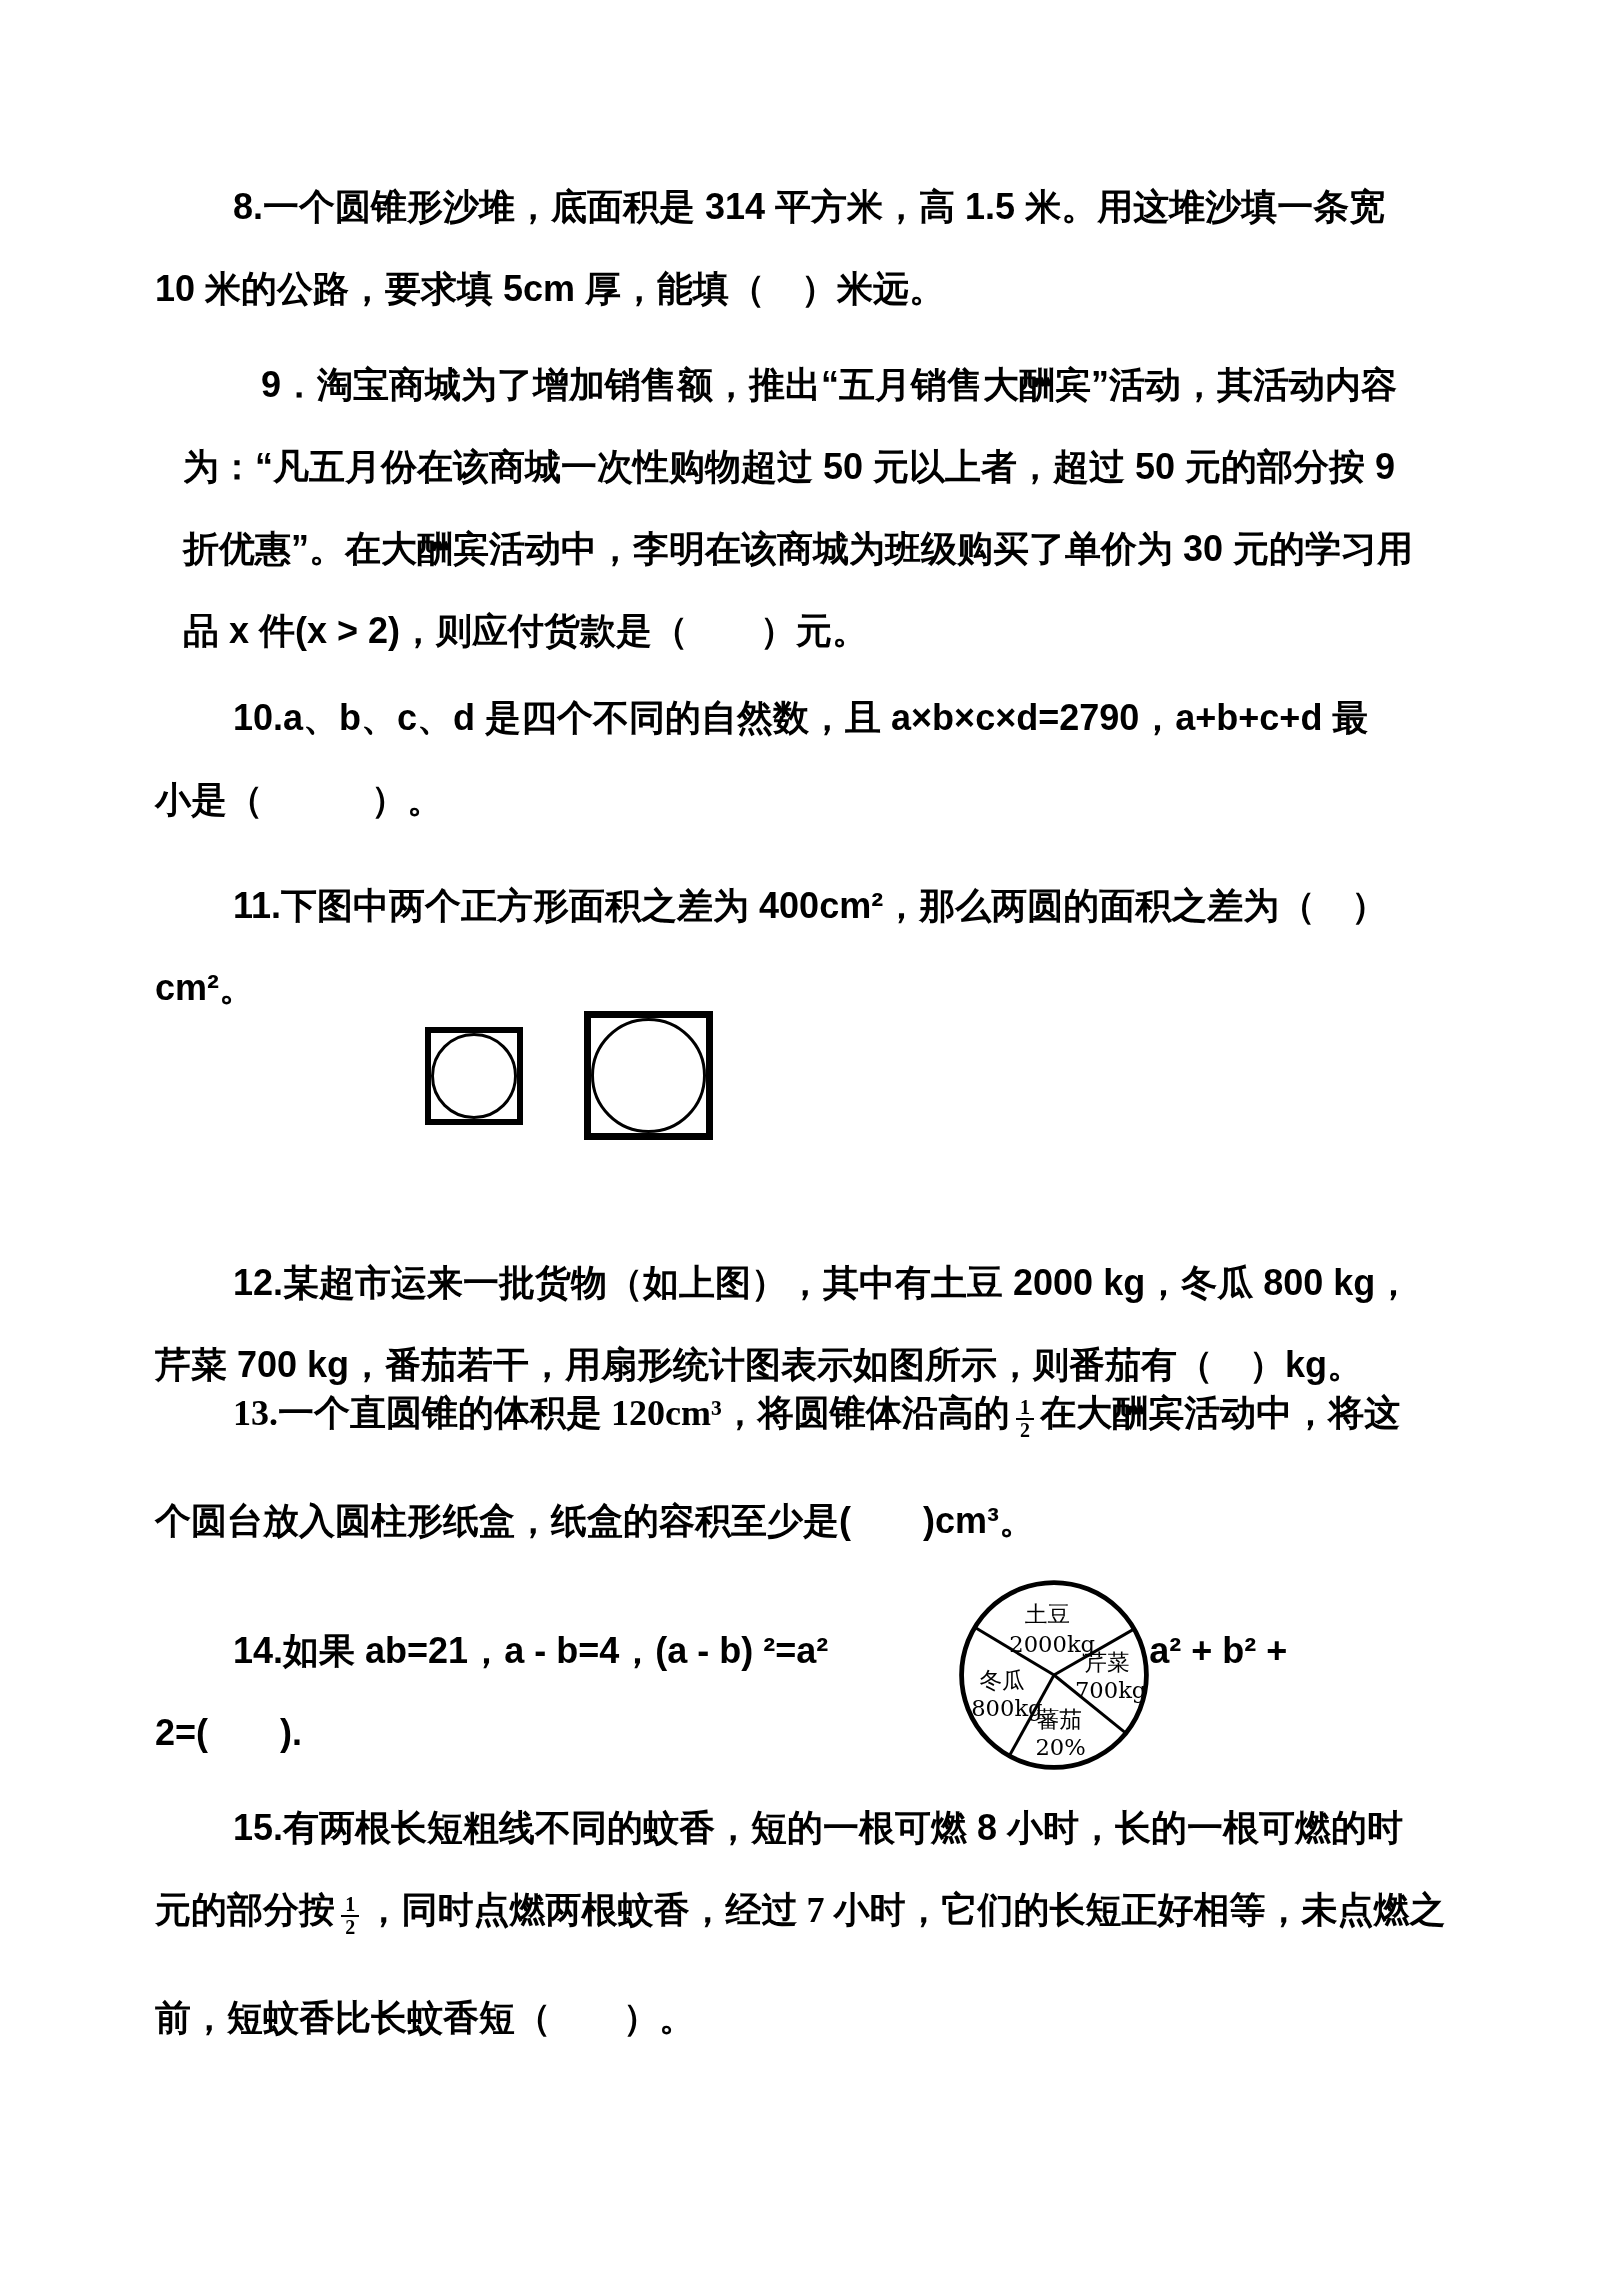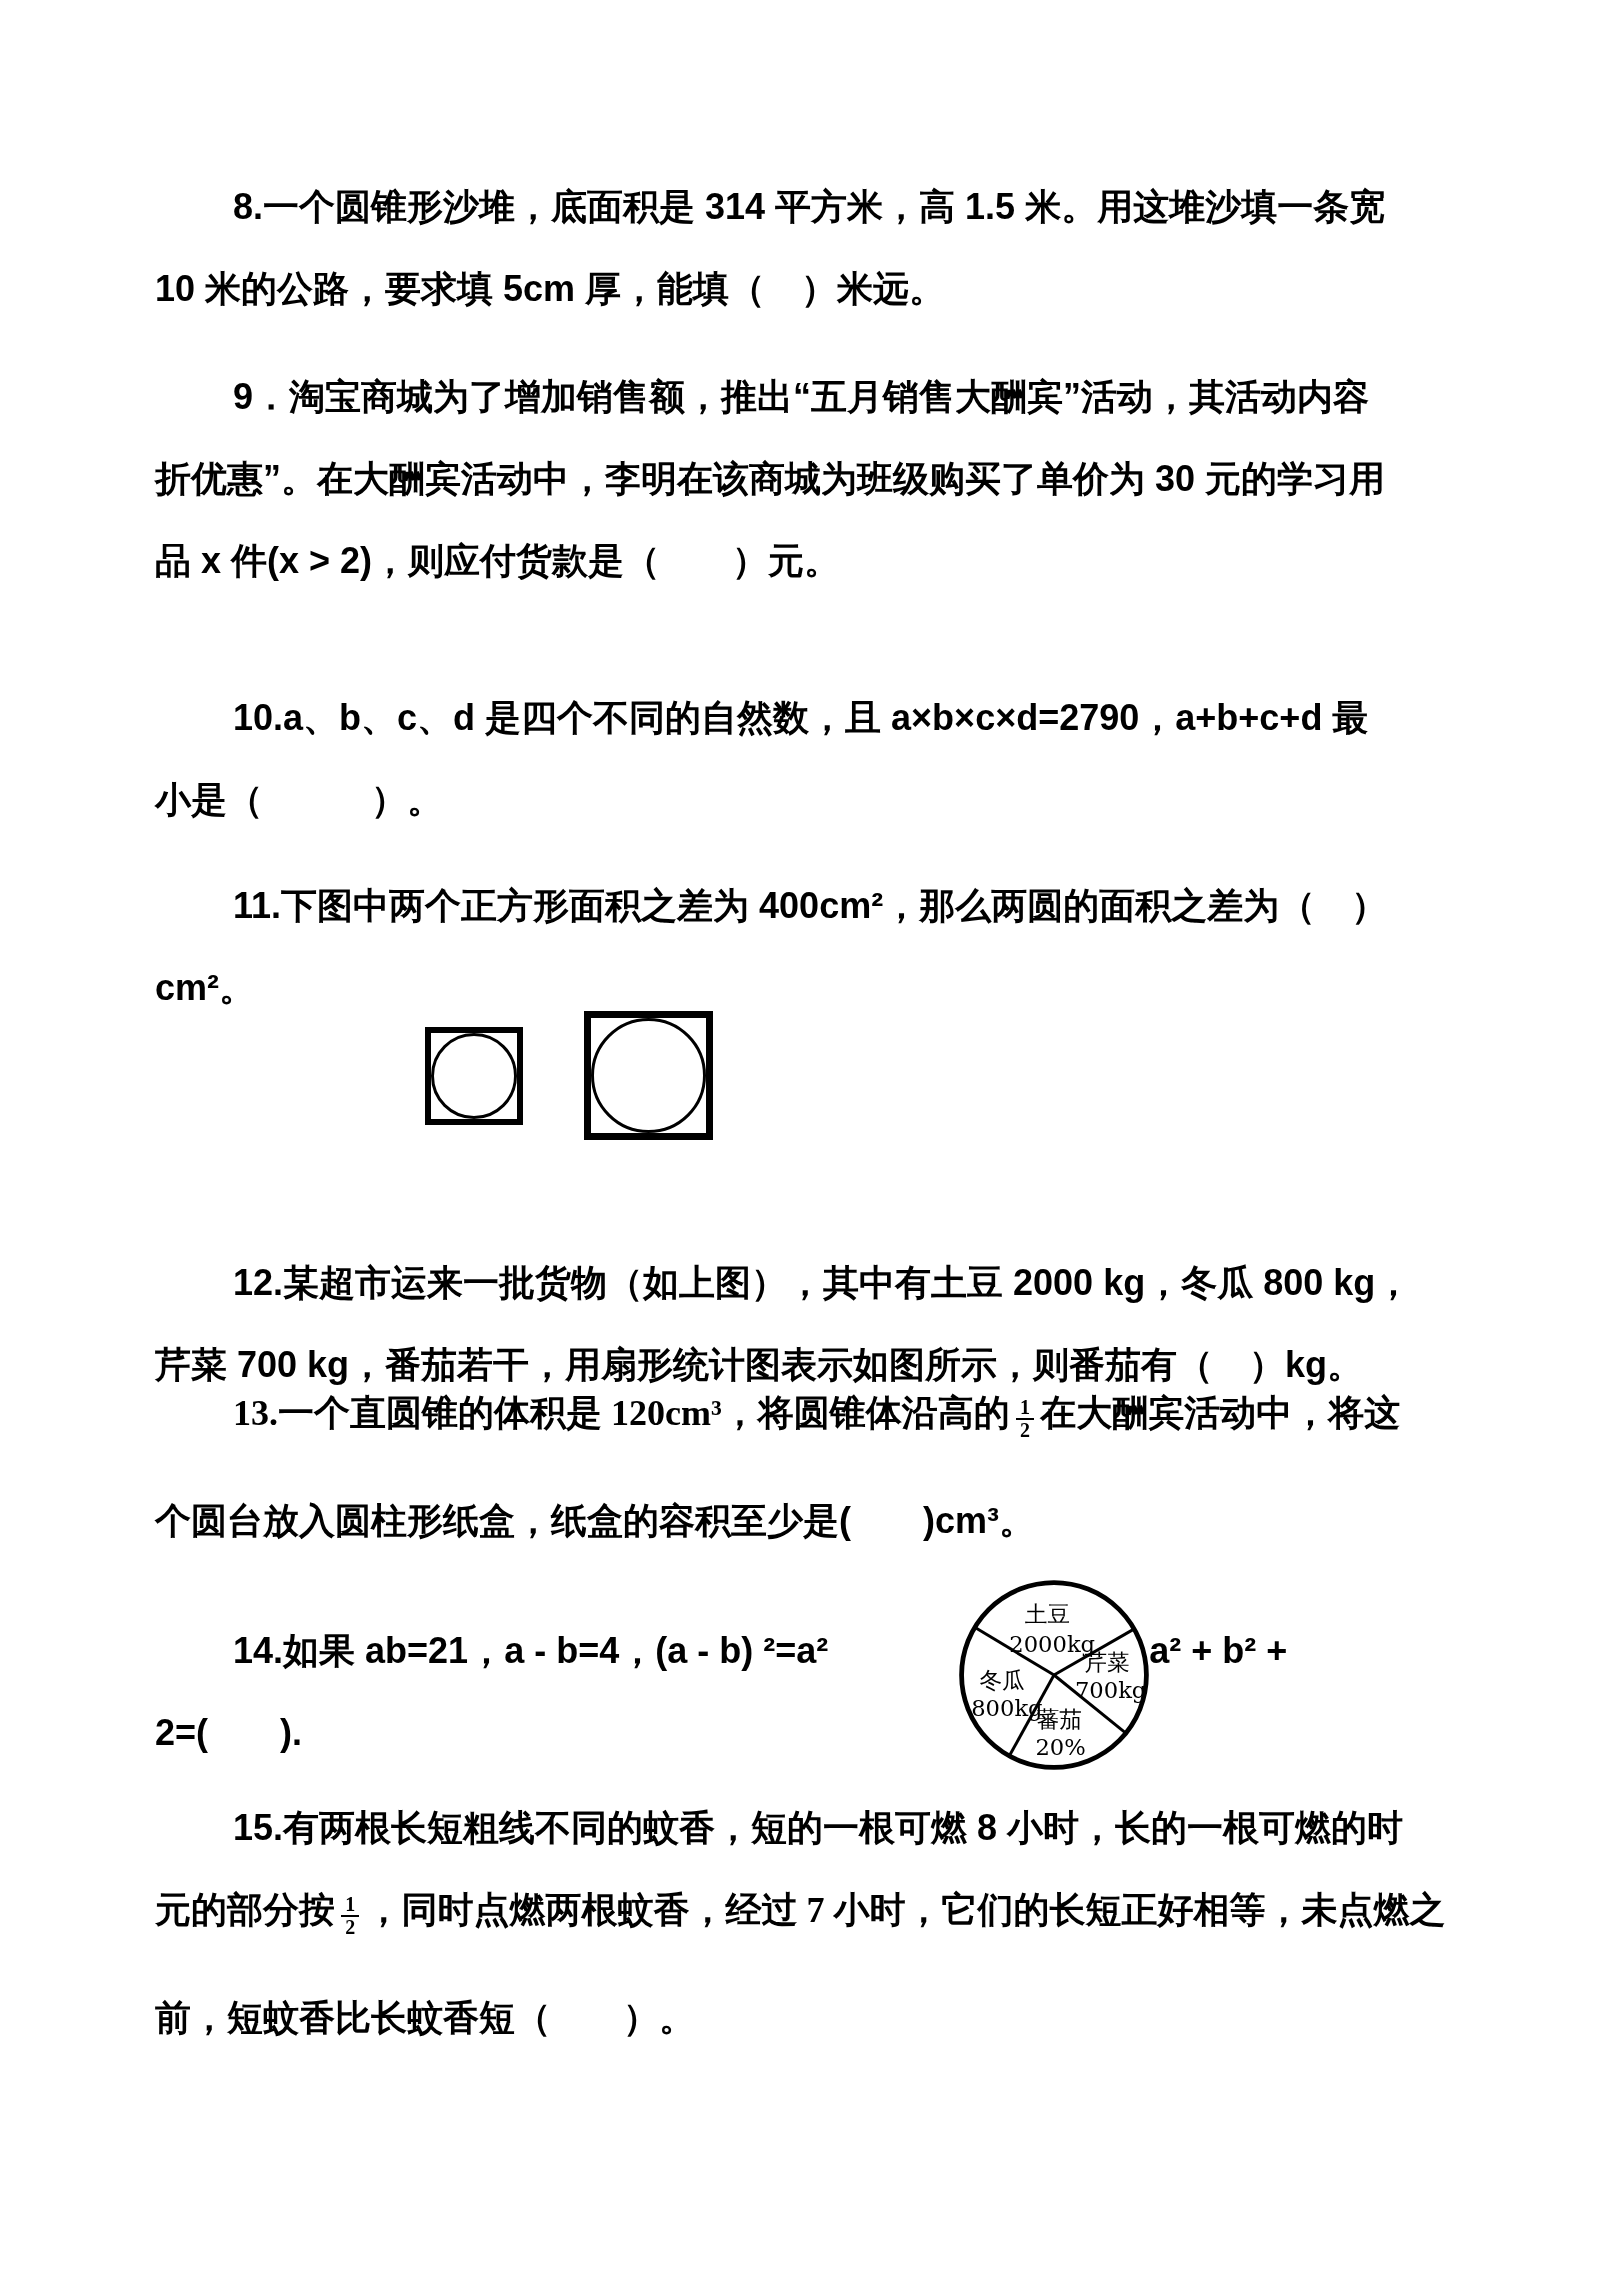--- a/index.html
+++ b/index.html
@@ -45,22 +45,23 @@
 </head>
 <body>
 
 <div class="page">
 
   <div>
       <div class="para" style="top: 166px;">
         <div class="line first"><span class="run">8.一个圆锥形沙堆，底面积是 314 平方米，高 1.5 米。用这堆沙填一条宽</span></div>
         <div class="line"><span class="run">10 米的公路，要求填 5cm 厚，能填（　）米远。</span></div>
       </div>
-      <div class="para" style="top: 356px;">
+      <div class="para" style="top: 344px; margin-left: 28px;">
         <div class="line first"><span class="run">9．淘宝商城为了增加销售额，推出“五月销售大酬宾”活动，其活动内容</span></div>
+        <div class="line"><span class="run">为：“凡五月份在该商城一次性购物超过 50 元以上者，超过 50 元的部分按 9</span></div>
         <div class="line"><span class="run">折优惠”。在大酬宾活动中，李明在该商城为班级购买了单价为 30 元的学习用</span></div>
         <div class="line"><span class="run">品 x 件(x &gt; 2)，则应付货款是（　　）元。</span></div>
       </div>
       <div class="para" style="top: 677px;">
         <div class="line first"><span class="run">10.a、b、c、d 是四个不同的自然数，且 a×b×c×d=2790，a+b+c+d 最</span></div>
         <div class="line"><span class="run">小是（　　　）。</span></div>
       </div>
       <div class="para" style="top: 865px;">
         <div class="line first"><span class="run">11.下图中两个正方形面积之差为 400cm²，那么两圆的面积之差为（　）</span></div>
         <div class="line"><span class="run">cm²。</span></div>

